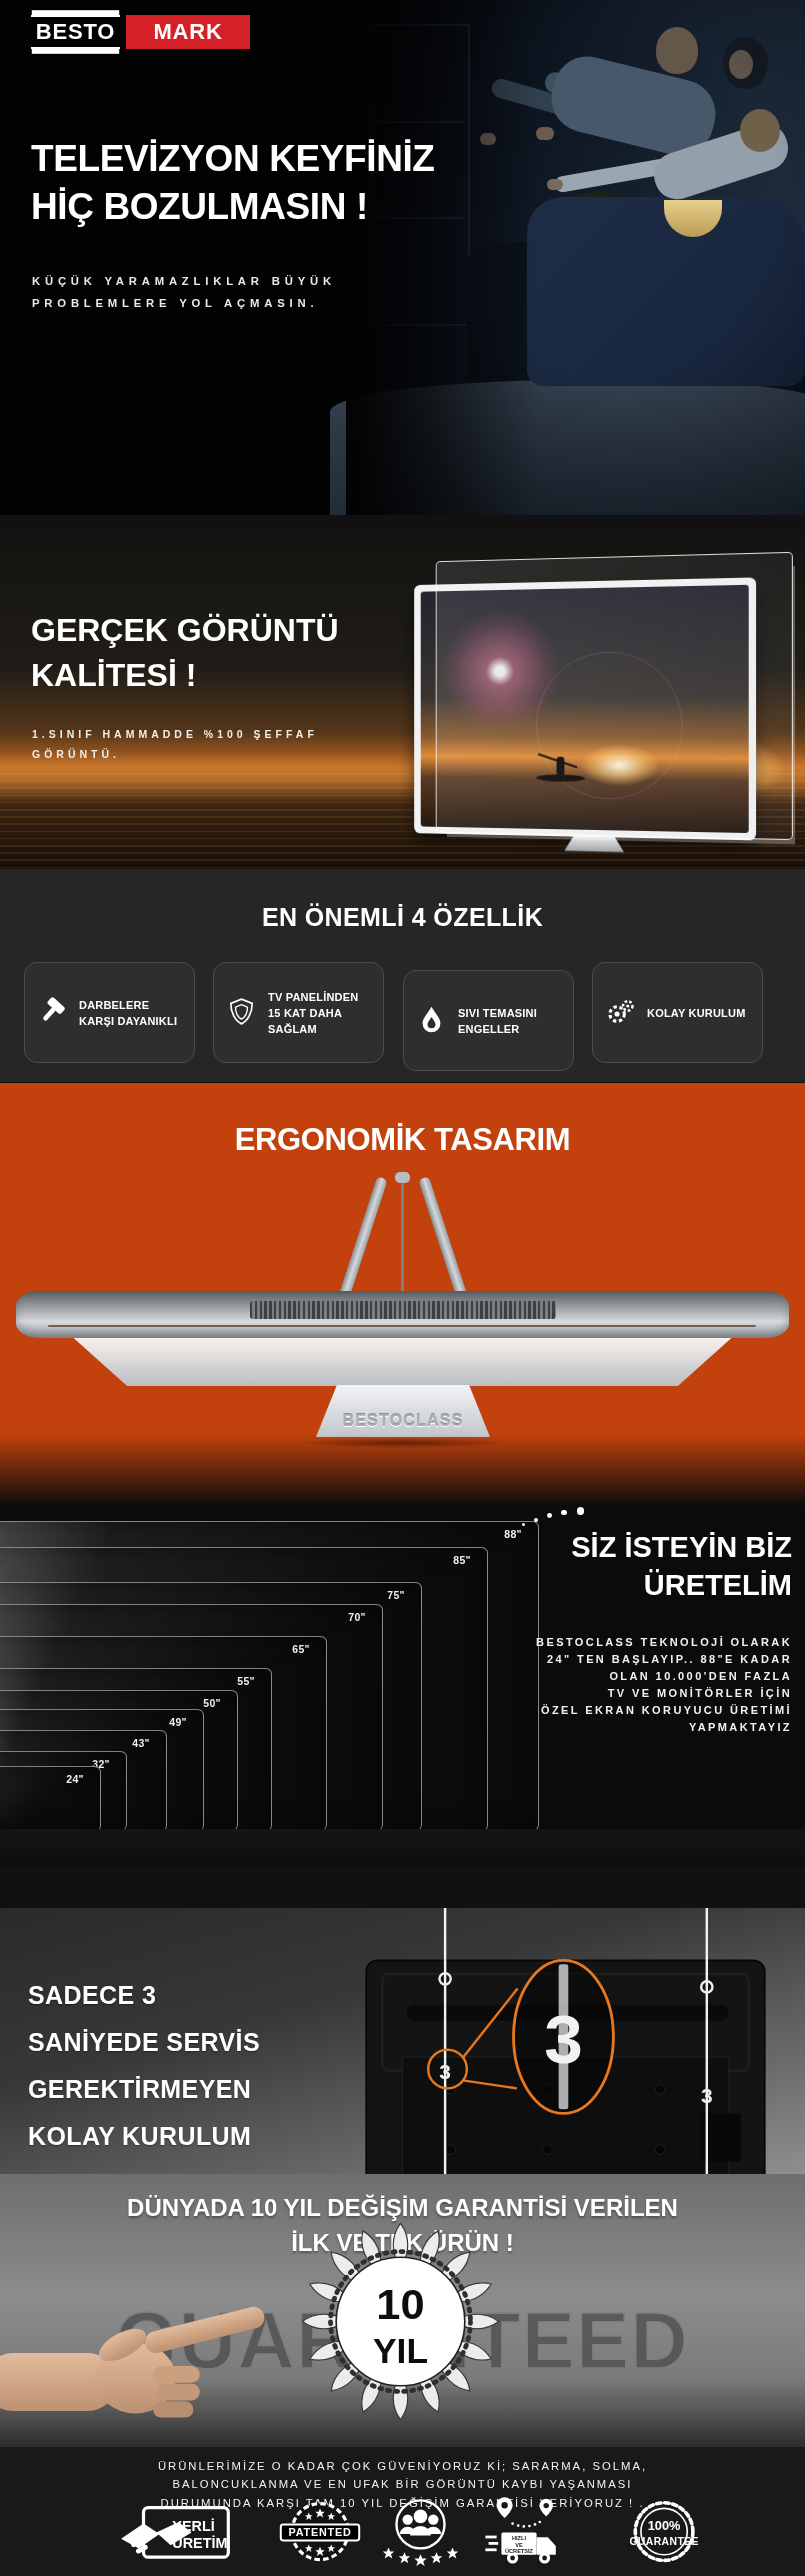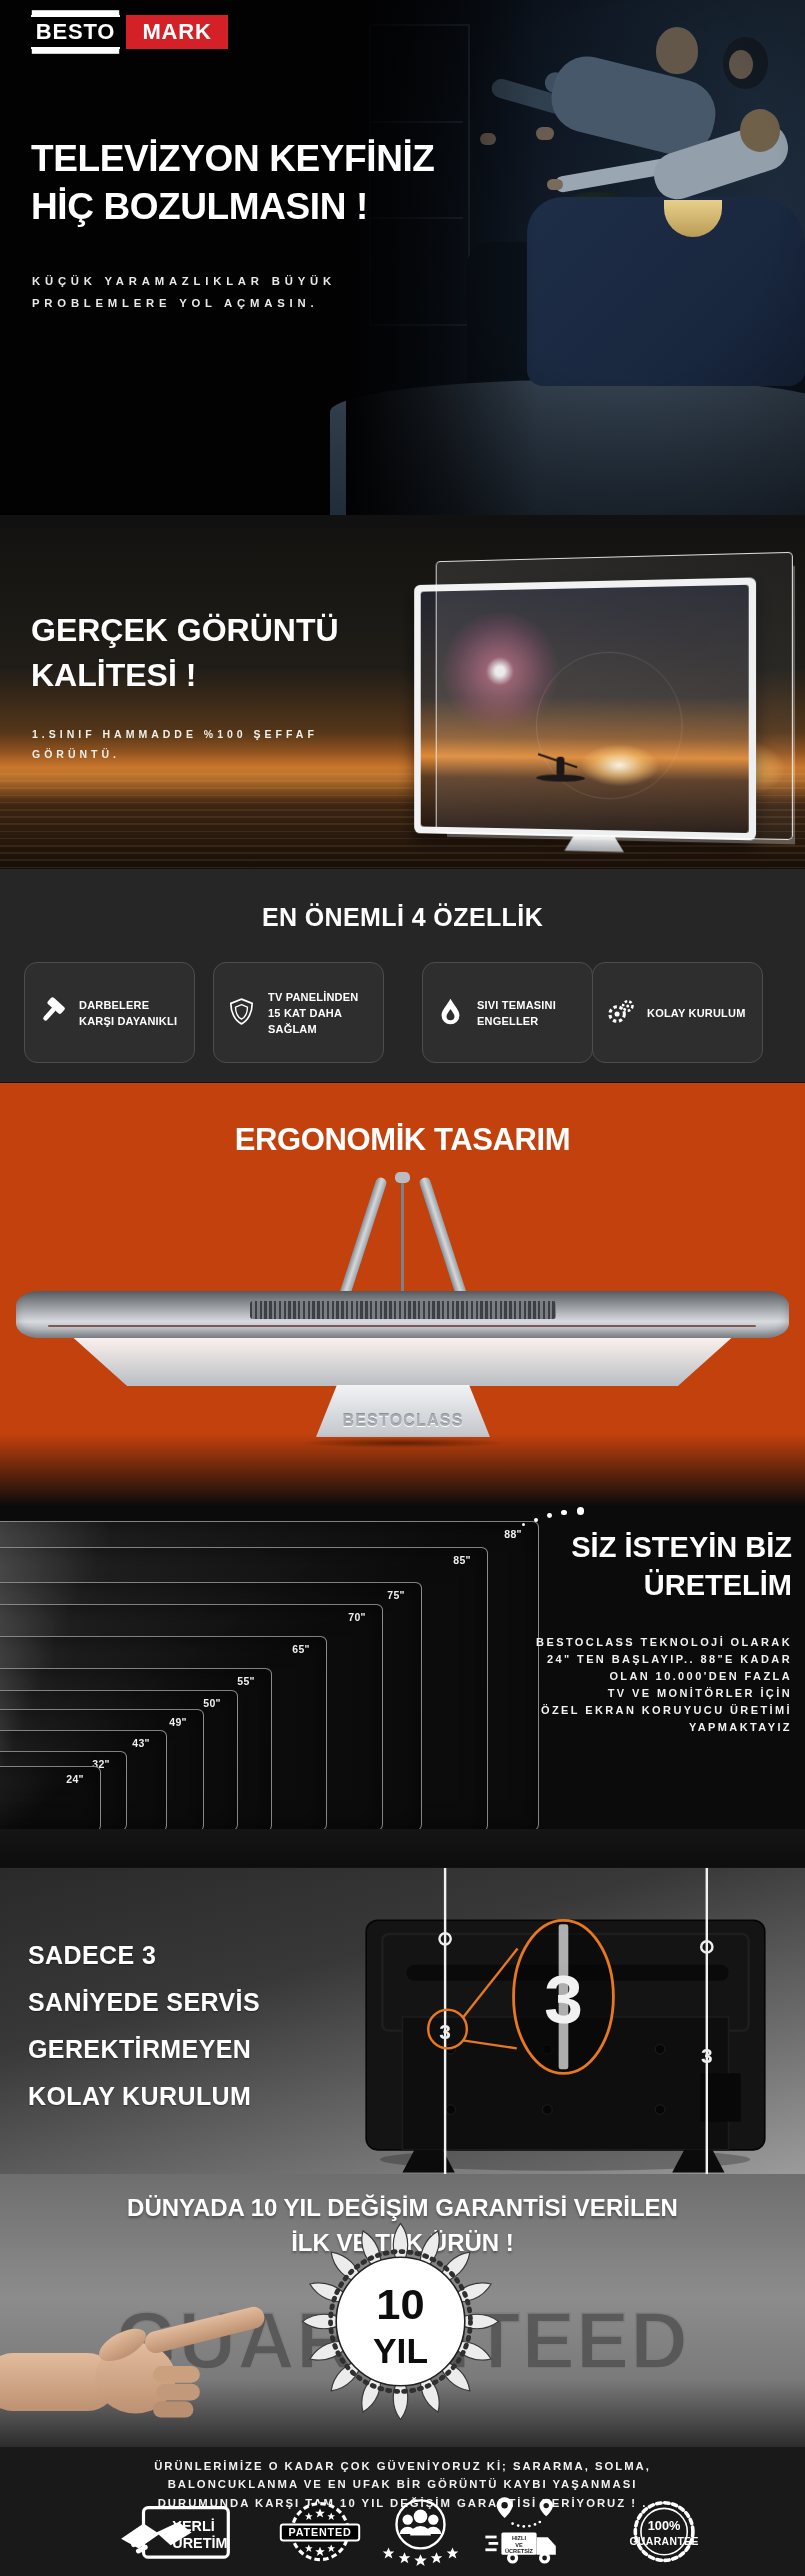--- a/index.html
+++ b/index.html
@@ -13,21 +13,21 @@
   .hero-photo{position:absolute;left:346px;top:0;width:459px;height:515px;
     background:linear-gradient(110deg,#05070b 0%,#0d1520 35%,#1a2736 70%,#223349 100%);}
   .ph{position:absolute;}
   .photo-fade{left:0;top:0;width:193px;height:515px;background:linear-gradient(to right,#020203,rgba(2,2,3,0));}
   .vignette{left:0;top:0;width:459px;height:515px;
     background:radial-gradient(ellipse at 60% 38%,rgba(0,0,0,0) 40%,rgba(0,0,0,.55) 100%);}
   .logo{position:absolute;left:31px;top:14.5px;display:flex;align-items:center;gap:6.4px;}
   .logo-besto{font-size:22px;font-weight:900;letter-spacing:0.8px;color:#fff;padding:2.4px 4.8px;
     border-top:2.4px solid #fff;border-bottom:2.4px solid #fff;
     box-shadow:0 -5.6px 0 -0.8px #fff,0 5.6px 0 -0.8px #fff;}
-  .logo-mark{font-size:22px;font-weight:900;letter-spacing:0.8px;color:#fff;background:#d42127;padding:4px 16px;}
+  .logo-mark{font-size:22px;font-weight:900;letter-spacing:0.8px;color:#fff;background:#d42127;padding:4px 27px;}
   .hero-title{position:absolute;left:31px;top:135px;font-size:37px;line-height:48px;font-weight:800;letter-spacing:-0.4px;}
   .hero-sub{position:absolute;left:32px;top:270px;font-size:11.3px;line-height:22px;letter-spacing:4.8px;font-weight:600;color:#e9e9e9;}
 
   
   .quality{top:527px;height:354px;
     background:linear-gradient(to bottom,#131210 0%,#201d18 40%,#553619 58%,#bf6a24 68%,#3a2413 79%,#0f0a06 100%);}
   .hglow{left:0;top:225px;width:805px;height:48px;
     background:linear-gradient(to bottom,rgba(255,170,70,0),rgba(255,180,80,.28),rgba(255,170,70,0));}
   .sun{left:652px;top:201px;width:153px;height:81px;
     background:radial-gradient(closest-side,rgba(255,246,216,.95),rgba(255,190,90,.5) 45%,rgba(255,190,90,0) 75%);}
@@ -97,40 +97,40 @@
     box-shadow:inset 0 0 24px rgba(0,0,0,.6);}
   .frame:before{content:"";position:absolute;left:0;top:0;bottom:0;width:26%;border-radius:inherit;
     background:linear-gradient(to right,rgba(255,255,255,.20),rgba(255,255,255,0));}
   .frame .sz{position:absolute;top:5.6px;right:16px;font-size:10.5px;font-weight:600;color:#efefef;letter-spacing:0.4px;}
   .szdot{position:absolute;background:#fff;border-radius:50%;}
   .s-title{position:absolute;right:13px;top:22.5px;text-align:right;font-size:29px;line-height:38px;font-weight:800;}
   .s-desc{position:absolute;right:13px;top:129px;text-align:right;font-size:11px;line-height:17px;
     letter-spacing:2.4px;font-weight:600;color:#f2f2f2;}
 
   
-  .install{top:1868px;height:306px;
+  .install{top:1908px;height:306px;
     background:linear-gradient(165deg,#2a2a2a 0%,#383838 35%,#6e6e6e 72%,#9b9b9b 100%);}
   .i-title{position:absolute;left:28px;top:64px;font-size:25px;line-height:47px;font-weight:800;letter-spacing:0.4px;
     text-shadow:0 0.8px 1.6px rgba(0,0,0,.4);}
   .install svg{position:absolute;left:346px;top:0;}
 
   
   .guar{top:2174px;height:274px;
     background:linear-gradient(to bottom,#6e6e6e 0%,#8c8c8c 45%,#7a7a7a 75%,#2b2b2b 100%);}
   .g-title{position:absolute;left:0;top:16px;width:805px;text-align:center;font-size:24px;line-height:35px;
     font-weight:800;text-shadow:0 1.6px 2.4px rgba(0,0,0,.35);}
   .g-water{position:absolute;left:0;top:121px;width:805px;text-align:center;font-size:79px;font-weight:900;
     letter-spacing:1.6px;color:#4f4f4f;-webkit-text-stroke:1.6px #7e7e7e;opacity:.8;z-index:1;}
   .g-badge{position:absolute;left:300px;top:47px;z-index:2;}
   .g-hand{position:absolute;left:0;top:121px;z-index:3;}
 
   
   .footer{top:2447px;height:129px;background:#191919;}
   .ft-text{position:absolute;left:0;top:9.7px;width:805px;text-align:center;font-size:11.3px;line-height:18.5px;
-    letter-spacing:2px;font-weight:700;color:#f2f2f2;}
+    letter-spacing:2px;font-weight:400;color:#f2f2f2;}
   .badge{position:absolute;top:47px;}
   svg text{font-family:"Liberation Sans",sans-serif;}
 </style>
 </head>
 <body>
 
 <div class="page">
 
   <div class="sec hero">
     <div class="hero-photo">
@@ -217,21 +217,21 @@
     <div class="fcard" style="left:213px;">
       <span class="ic">
         <svg width="29" height="29" viewBox="0 0 34 34" fill="none" stroke="#fff">
             <path d="M17 2.5 L29.5 7.5 C29.5 18 25 27.5 17 31.5 C9 27.5 4.5 18 4.5 7.5 Z" stroke-width="2"></path>
             <path d="M17 9 L24 12 C24 18 21.5 23.5 17 26 C12.5 23.5 10 18 10 12 Z" stroke-width="1.6"></path>
           </svg>
       </span>
       <span class="lb">TV PANELİNDEN 15 KAT DAHA SAĞLAM</span>
     </div>
 
-    <div class="fcard" style="left:422px;">
+    <div class="fcard" style="left:403px;margin-top:8px;">
       <span class="ic">
         <svg width="29" height="29" viewBox="0 0 34 34">
             <path d="M17 2 C21.5 10 27.5 15.5 27.5 21.5 A10.5 10.5 0 1 1 6.5 21.5 C6.5 15.5 12.5 10 17 2 Z" fill="#fff"></path>
             <path d="M17 14 C19 17.5 21.7 20 21.7 22.7 A4.7 4.7 0 1 1 12.3 22.7 C12.3 20 15 17.5 17 14 Z" fill="#2e2e2e"></path>
           </svg>
       </span>
       <span class="lb">SIVI TEMASINI ENGELLER</span>
     </div>
 
     <div class="fcard" style="left:592px;">

